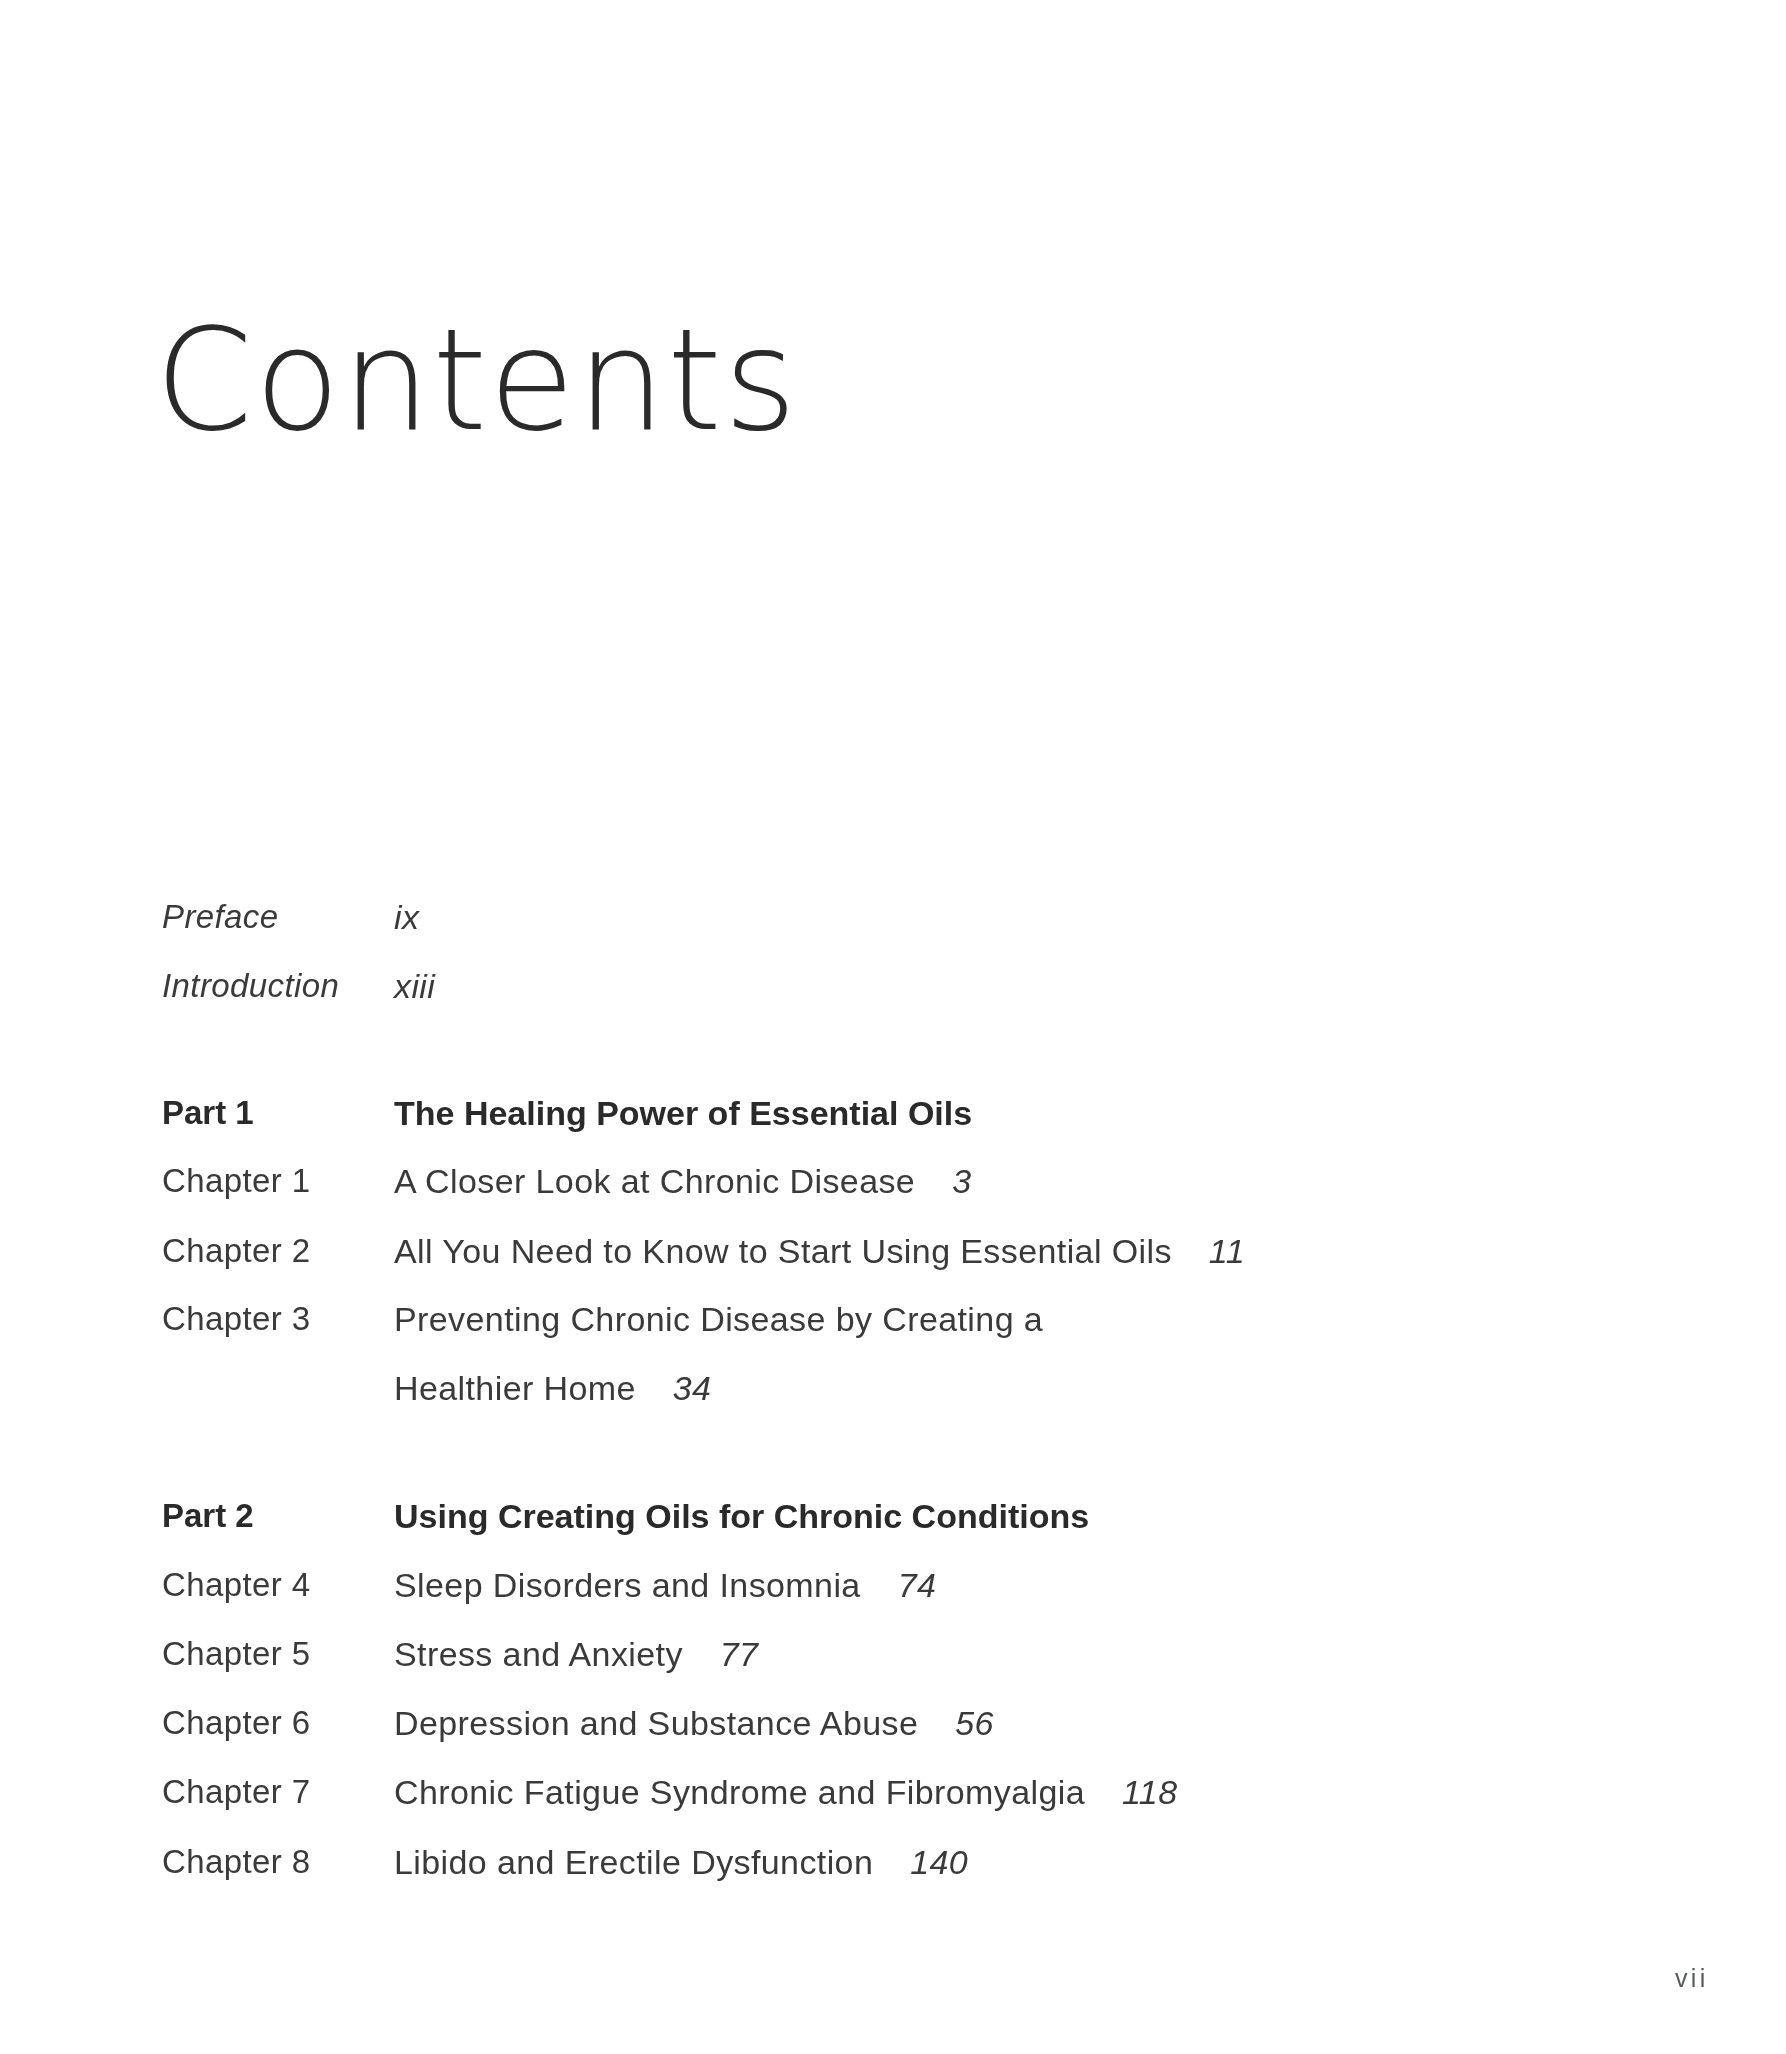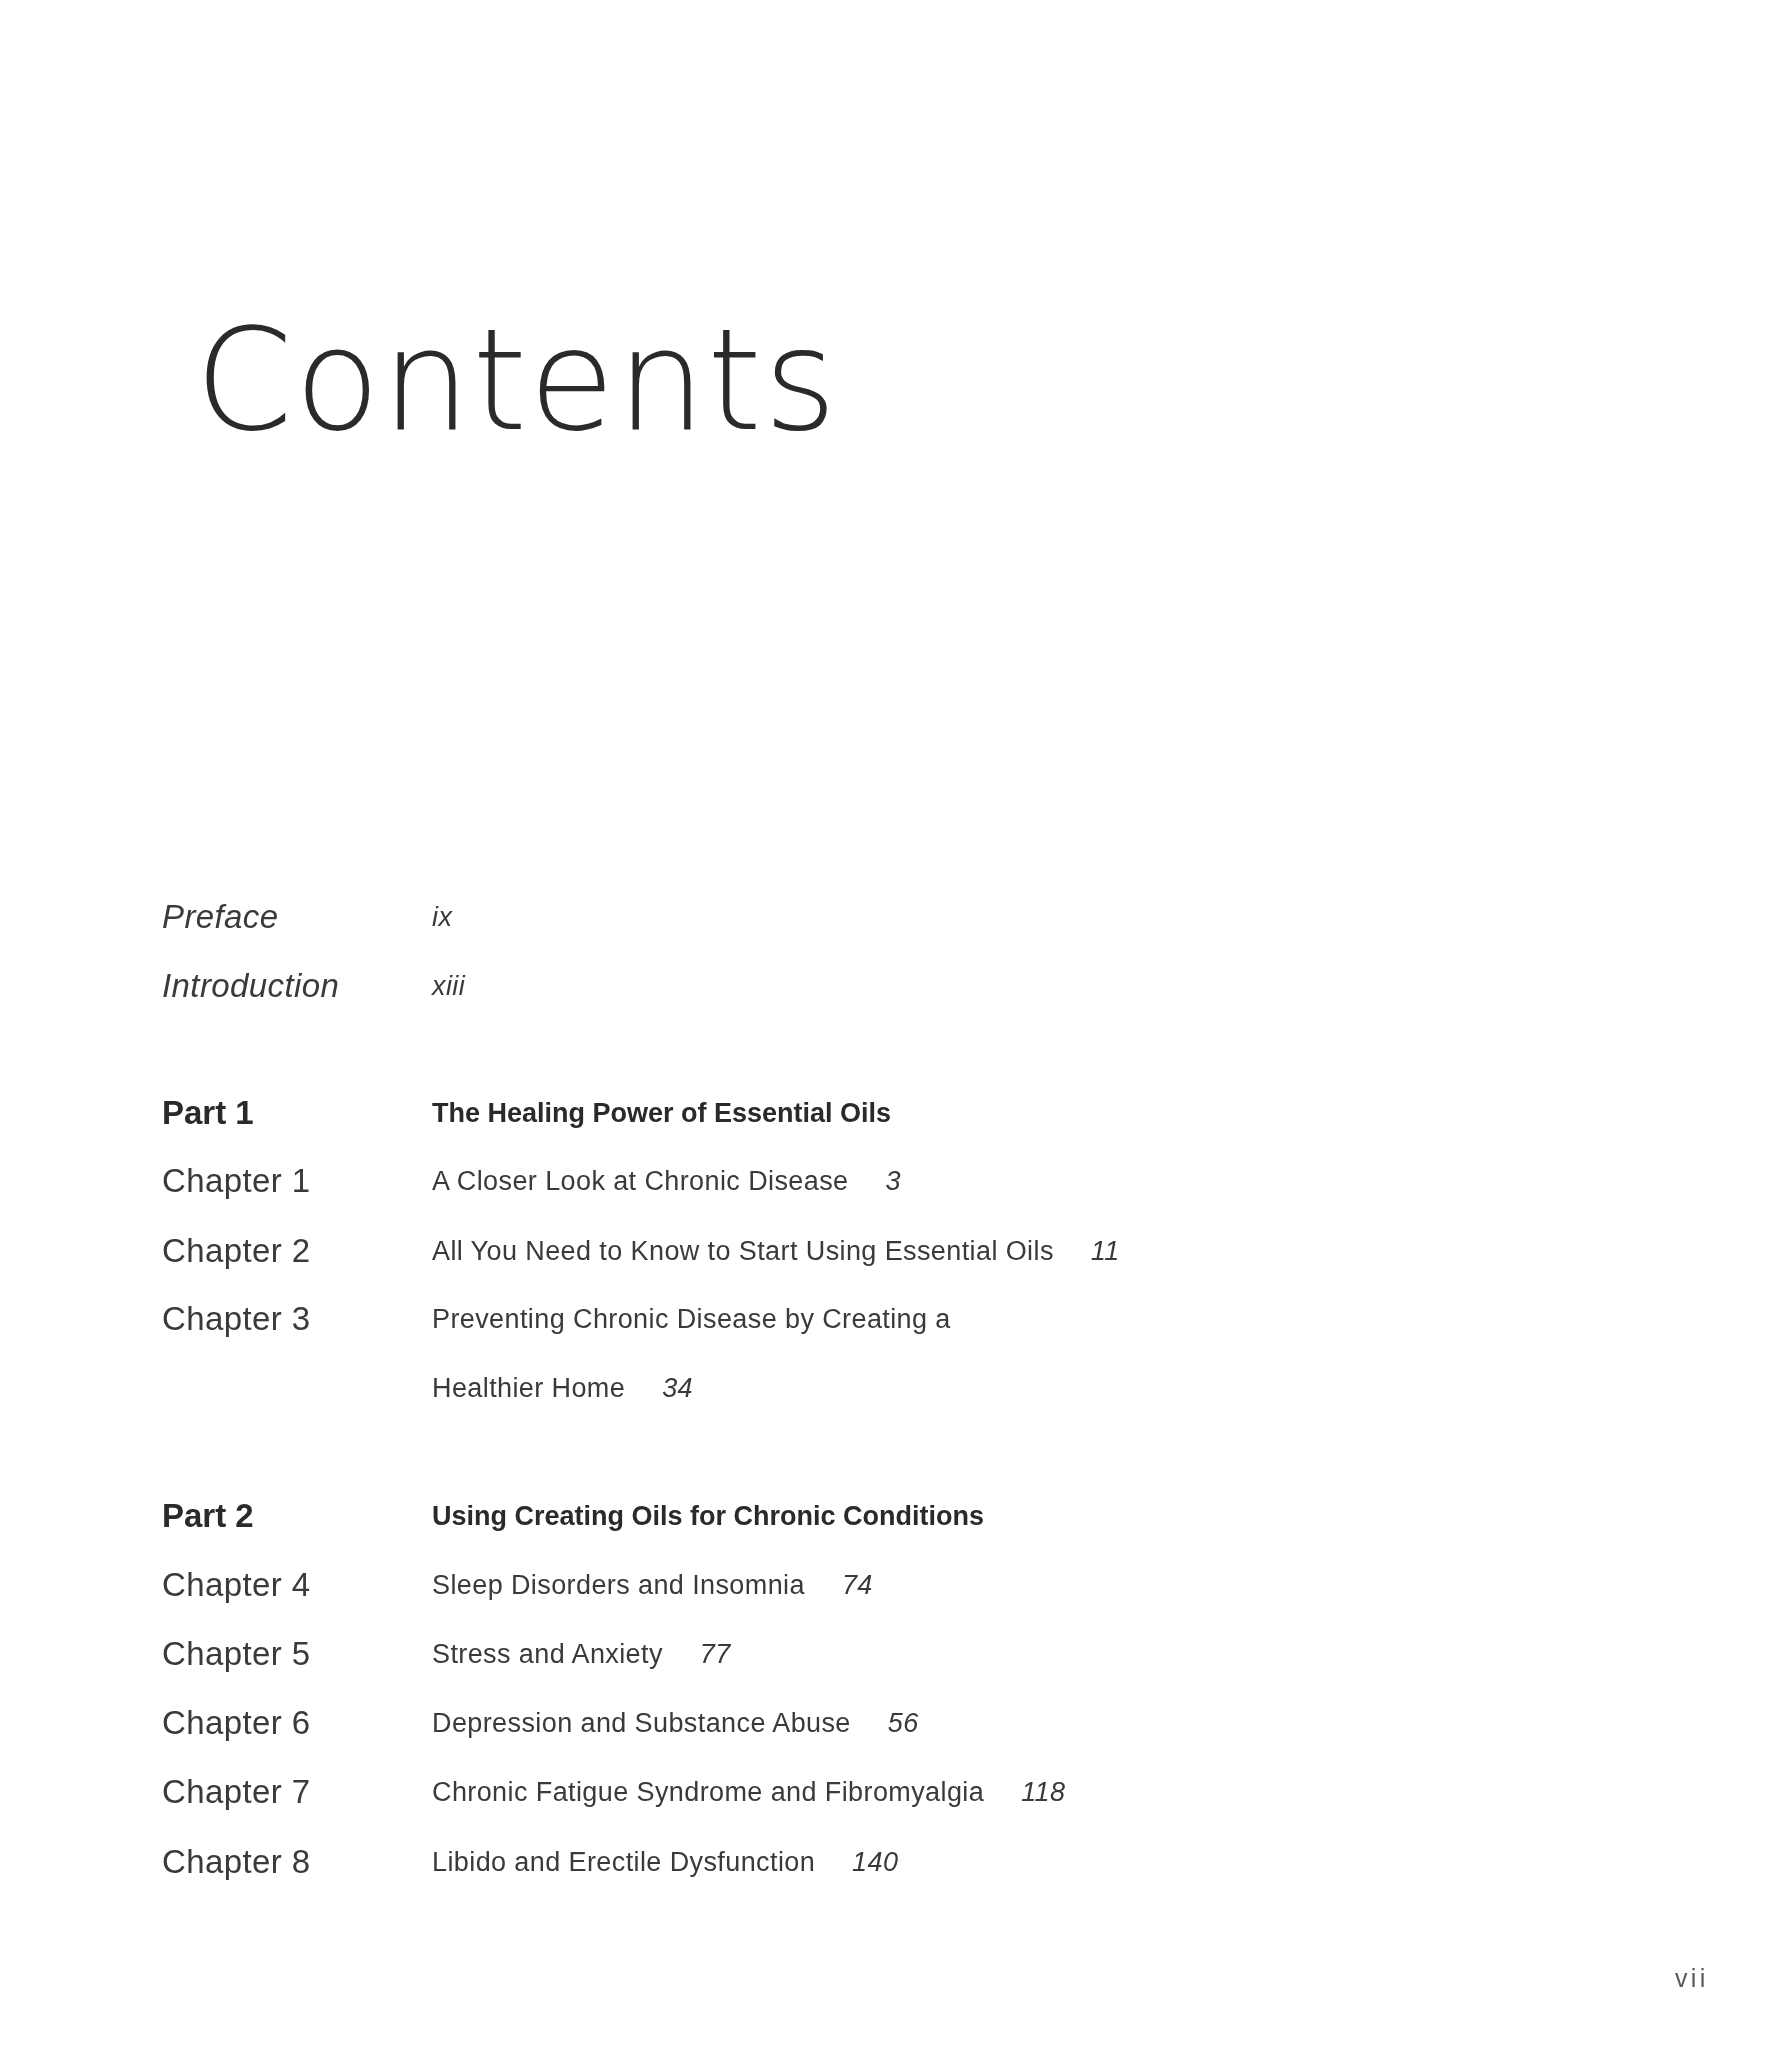--- a/index.html
+++ b/index.html
@@ -1,23 +1,23 @@
 <!DOCTYPE html>
 <html style="font-size:13.4px"><head>
 <meta charset="utf-8">
 <style>
   html, body { margin: 0; padding: 0; background: #ffffff; }
   body { width: 1787px; height: 2055px; position: relative; overflow: hidden;
          font-family: "Liberation Sans", "DejaVu Sans", sans-serif; color: #2b2b2b; }
   .title { position: absolute; left: 155px; top: 311px; font-size: 140px; font-weight: 100;
            letter-spacing: 1.7px; color: #2a2a2a; line-height: 1; -webkit-text-stroke: 0; font-family: "DejaVu Sans", sans-serif;
-           font-weight: 200; transform: scaleY(1.0); margin-left: 40px; }
+           font-weight: 200; transform: scaleY(1.0); }
   .row { position: absolute; left: 0; height: 50px; white-space: nowrap; }
   .label { position: absolute; left: 162px; font-size: 33px; line-height: 50px; color: #333; letter-spacing: 0.4px; }
-  .entry { position: absolute; left: 432px; font-size: 27px; line-height: 50px; color: #333; letter-spacing: 0.4px; }
+  .entry { position: absolute; left: 394px; font-size: 34px; line-height: 50px; color: #333; letter-spacing: 0.4px; }
   .italic { font-style: italic; }
   .bold { font-weight: bold; color: #2a2a2a; letter-spacing: 0; }
   .pg { font-style: italic; margin-left: 37px; }
   .light { font-weight: normal; color: #3a3a3a; }
   .folio { position: absolute; left: 1675px; top: 1964px; font-size: 25px; font-weight: normal; color: #555b5b; letter-spacing: 3.3px; }
 </style>
 </head>
 <body>
 
 <div class="title">Contents</div>

